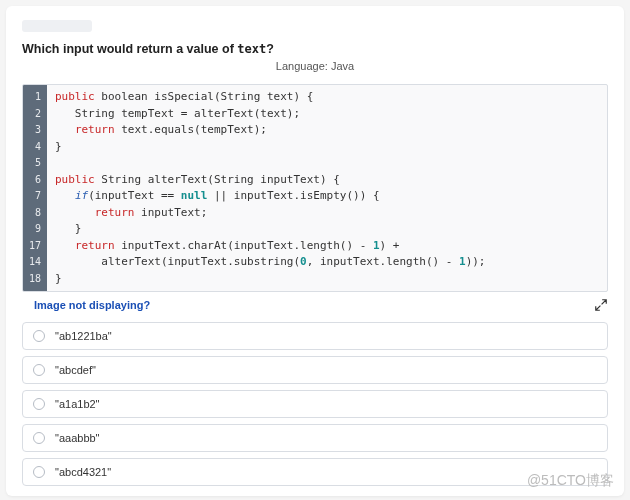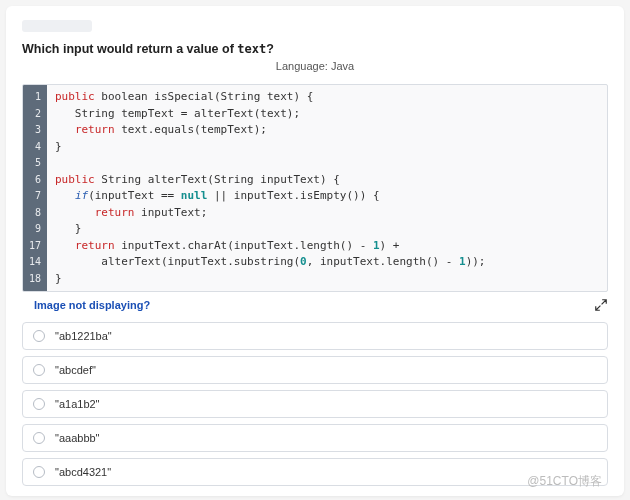--- a/index.html
+++ b/index.html
@@ -98,22 +98,22 @@
       color: #333;
     }
     .radio {
       width: 12px; height: 12px;
       border: 1.5px solid #b6bcc5;
       border-radius: 50%;
       flex-shrink: 0;
     }
     .watermark {
       position: absolute;
-      bottom: 6px; right: 22px;
-      font-size: 12px;
+      bottom: 6px; right: 10px;
+      font-size: 14px;
       color: #bcbcbc;
     }
   </style>
 </head>
 <body>
 
 <div class="card">
 
   <div class="banner-strip"></div>
 

